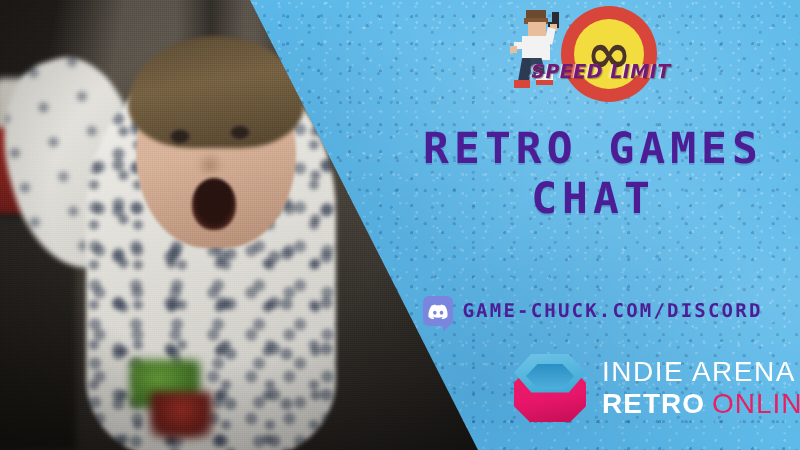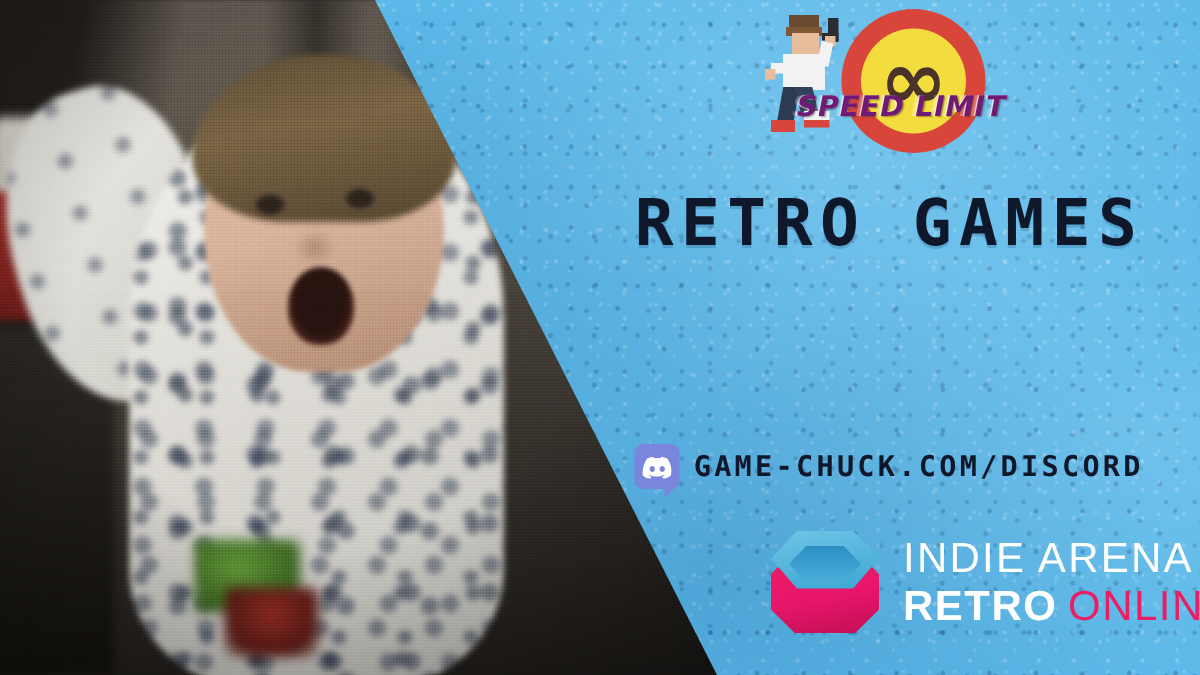--- a/index.html
+++ b/index.html
@@ -252,21 +252,21 @@
   .r-hand2 { left: 4px;  top: 40px; width: 7px;  height: 7px;  background: #e8bd9b; }
   .r-legb  { left: 14px; top: 52px; width: 11px; height: 24px; background: #2c3a52; transform: skewX(-10deg); }
   .r-legf  { left: 26px; top: 52px; width: 12px; height: 20px; background: #32415c; transform: skewX(14deg); }
   .r-shoeb { left: 8px;  top: 74px; width: 16px; height: 8px;  background: #d8453a; }
   .r-shoef { left: 30px; top: 68px; width: 17px; height: 8px;  background: #f2f2f2; }
   .r-shoef2{ left: 30px; top: 74px; width: 17px; height: 5px;  background: #d8453a; }
 
   
   .pixel {
     font-family: "DejaVu Sans Mono", monospace;
-    color: #0f172a;
+    color: #4c1d95;
     font-weight: bold;
     -webkit-font-smoothing: none;
     text-rendering: geometricPrecision;
   }
 
   .title-block {
     position: absolute;
     left: 386px; top: 128px;
     width: 414px;
     text-align: center;
@@ -421,20 +421,21 @@
       <span class="px r-shoef"></span>
       <span class="px r-shoef2"></span>
     </div>
     <div class="sl-disc"></div>
     <div class="sl-infinity">∞</div>
     <div class="sl-word">SPEED LIMIT</div>
   </div>
 
   <div class="title-block">
     <div class="pixel title-line1">RETRO GAMES</div>
+    <div class="pixel title-line2">CHAT</div>
   </div>
 
 
   <div class="discord-row">
     <span class="discord-icon">
       <svg width="20" height="15" viewBox="0 0 24 18" aria-hidden="true">
         <path fill="#ffffff" d="M20.3 2.0C18.8 1.3 17.2 0.8 15.5 0.5c-0.2 0.4-0.5 0.9-0.6 1.3c-1.8-0.3-3.6-0.3-5.4 0C9.3 1.4 9.1 0.9 8.9 0.5C7.2 0.8 5.6 1.3 4.1 2.0C1.0 6.6 0.2 11.1 0.6 15.5c2.0 1.5 3.9 2.4 5.8 3c0.5-0.6 0.9-1.3 1.2-2c-0.7-0.3-1.3-0.6-1.9-1c0.2-0.1 0.3-0.2 0.5-0.3c3.7 1.7 7.7 1.7 11.3 0c0.2 0.1 0.3 0.2 0.5 0.3c-0.6 0.4-1.2 0.7-1.9 1c0.3 0.7 0.7 1.4 1.2 2c1.9-0.6 3.8-1.5 5.8-3C24.2 10.4 22.9 5.9 20.3 2.0zM8.2 12.8c-1.1 0-2.1-1.1-2.1-2.4c0-1.3 0.9-2.4 2.1-2.4c1.2 0 2.1 1.1 2.1 2.4C10.3 11.7 9.4 12.8 8.2 12.8zM16.2 12.8c-1.1 0-2.1-1.1-2.1-2.4c0-1.3 0.9-2.4 2.1-2.4c1.2 0 2.1 1.1 2.1 2.4C18.3 11.7 17.4 12.8 16.2 12.8z"></path>
       </svg>
     </span>
     <span class="pixel discord-url">GAME-CHUCK.COM/DISCORD</span>

